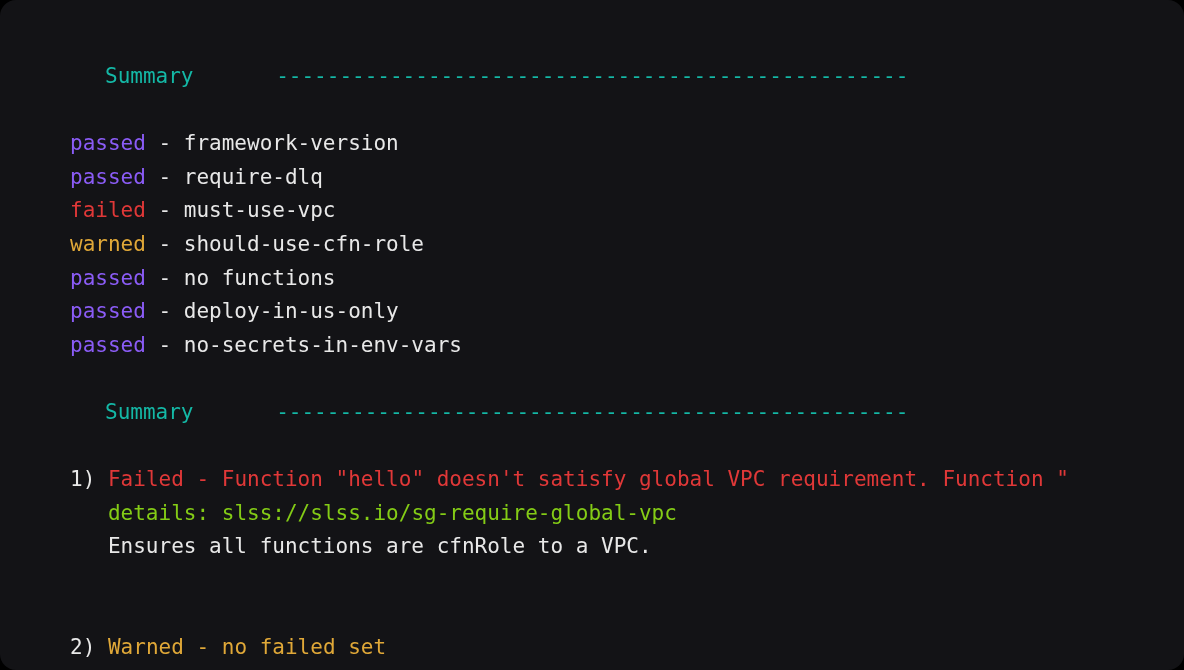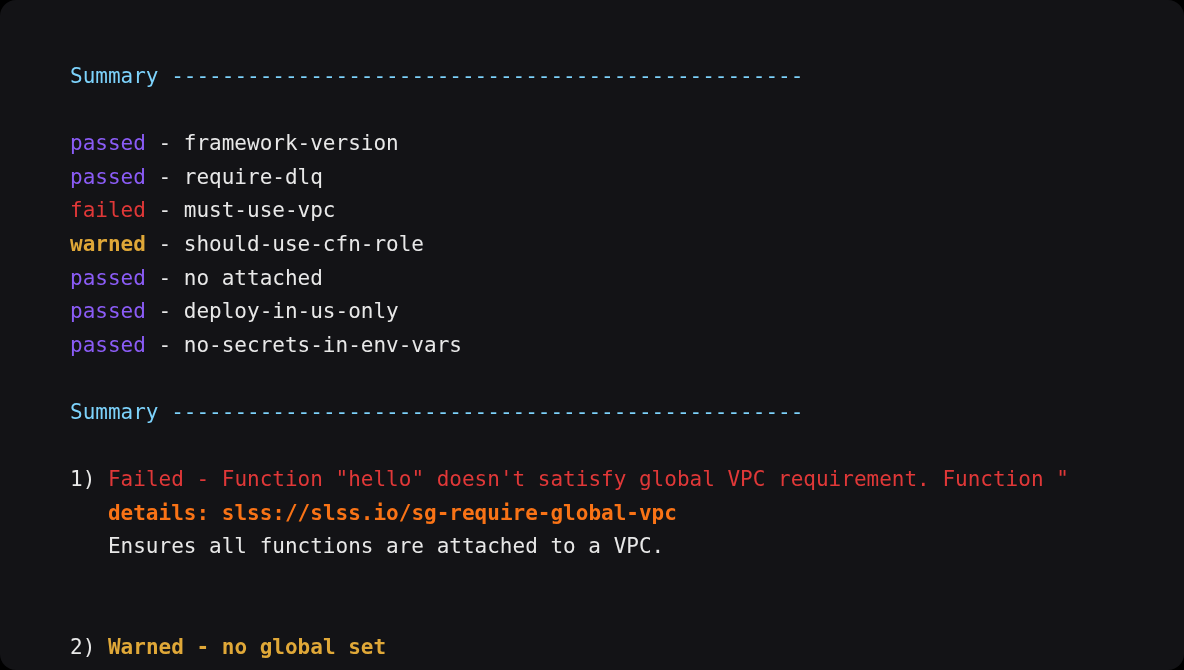--- a/index.html
+++ b/index.html
@@ -19,40 +19,40 @@
     .terminal {
       background-color: #131316;
       border-radius: 16px;
       width: 100%;
       height: 100%;
       padding: 60px 50px 0 70px;
       color: #e8e8e8;
       overflow: hidden;
       white-space: pre;
     }
-    .yellow { color: #7dd3fc; }
+    .yellow { color: #14b8a6; margin-left: 35px; }
     .green { color: #8b5cf6; }
     .red { color: #e03838; }
-    .orange { color: #e0a838; font-weight: bold; }
+    .orange { color: #e0a838; }
     .white { color: #e8e8e8; }
-    .gray { color: #f97316; font-weight: bold; }
+    .gray { color: #84cc16; }
   </style>
 </head>
 <body>
 
 <div class="terminal"><span class="yellow">Summary</span><span class="yellow"> </span><span class="yellow">--------------------------------------------------</span>
 
 <span class="green">passed</span><span class="white"> - </span><span class="white">framework-version</span>
 <span class="green">passed</span><span class="white"> - </span><span class="white">require-dlq</span>
 <span class="red">failed</span><span class="white"> - </span><span class="white">must-use-vpc</span>
 <span class="orange">warned</span><span class="white"> - </span><span class="white">should-use-cfn-role</span>
-<span class="green">passed</span><span class="white"> - </span><span class="white">no attached</span>
+<span class="green">passed</span><span class="white"> - </span><span class="white">no functions</span>
 <span class="green">passed</span><span class="white"> - </span><span class="white">deploy-in-us-only</span>
 <span class="green">passed</span><span class="white"> - </span><span class="white">no-secrets-in-env-vars</span>
 
 <span class="yellow">Summary</span><span class="yellow"> </span><span class="yellow">--------------------------------------------------</span>
 
 <span class="white">1)</span> <span class="red">Failed</span><span class="red"> - Function "hello" doesn't satisfy global VPC requirement. Function "</span>
 <span>   </span><span class="gray">details:</span> <span class="gray">slss://slss.io/sg-require-global-vpc</span>
-<span>   </span><span class="white">Ensures all functions are attached to a VPC.</span>
+<span>   </span><span class="white">Ensures all functions are cfnRole to a VPC.</span>
 
 
-<span class="white">2)</span> <span class="orange">Warned</span><span class="orange"> - no global set</span></div>
+<span class="white">2)</span> <span class="orange">Warned</span><span class="orange"> - no failed set</span></div>
 
 </body></html>

